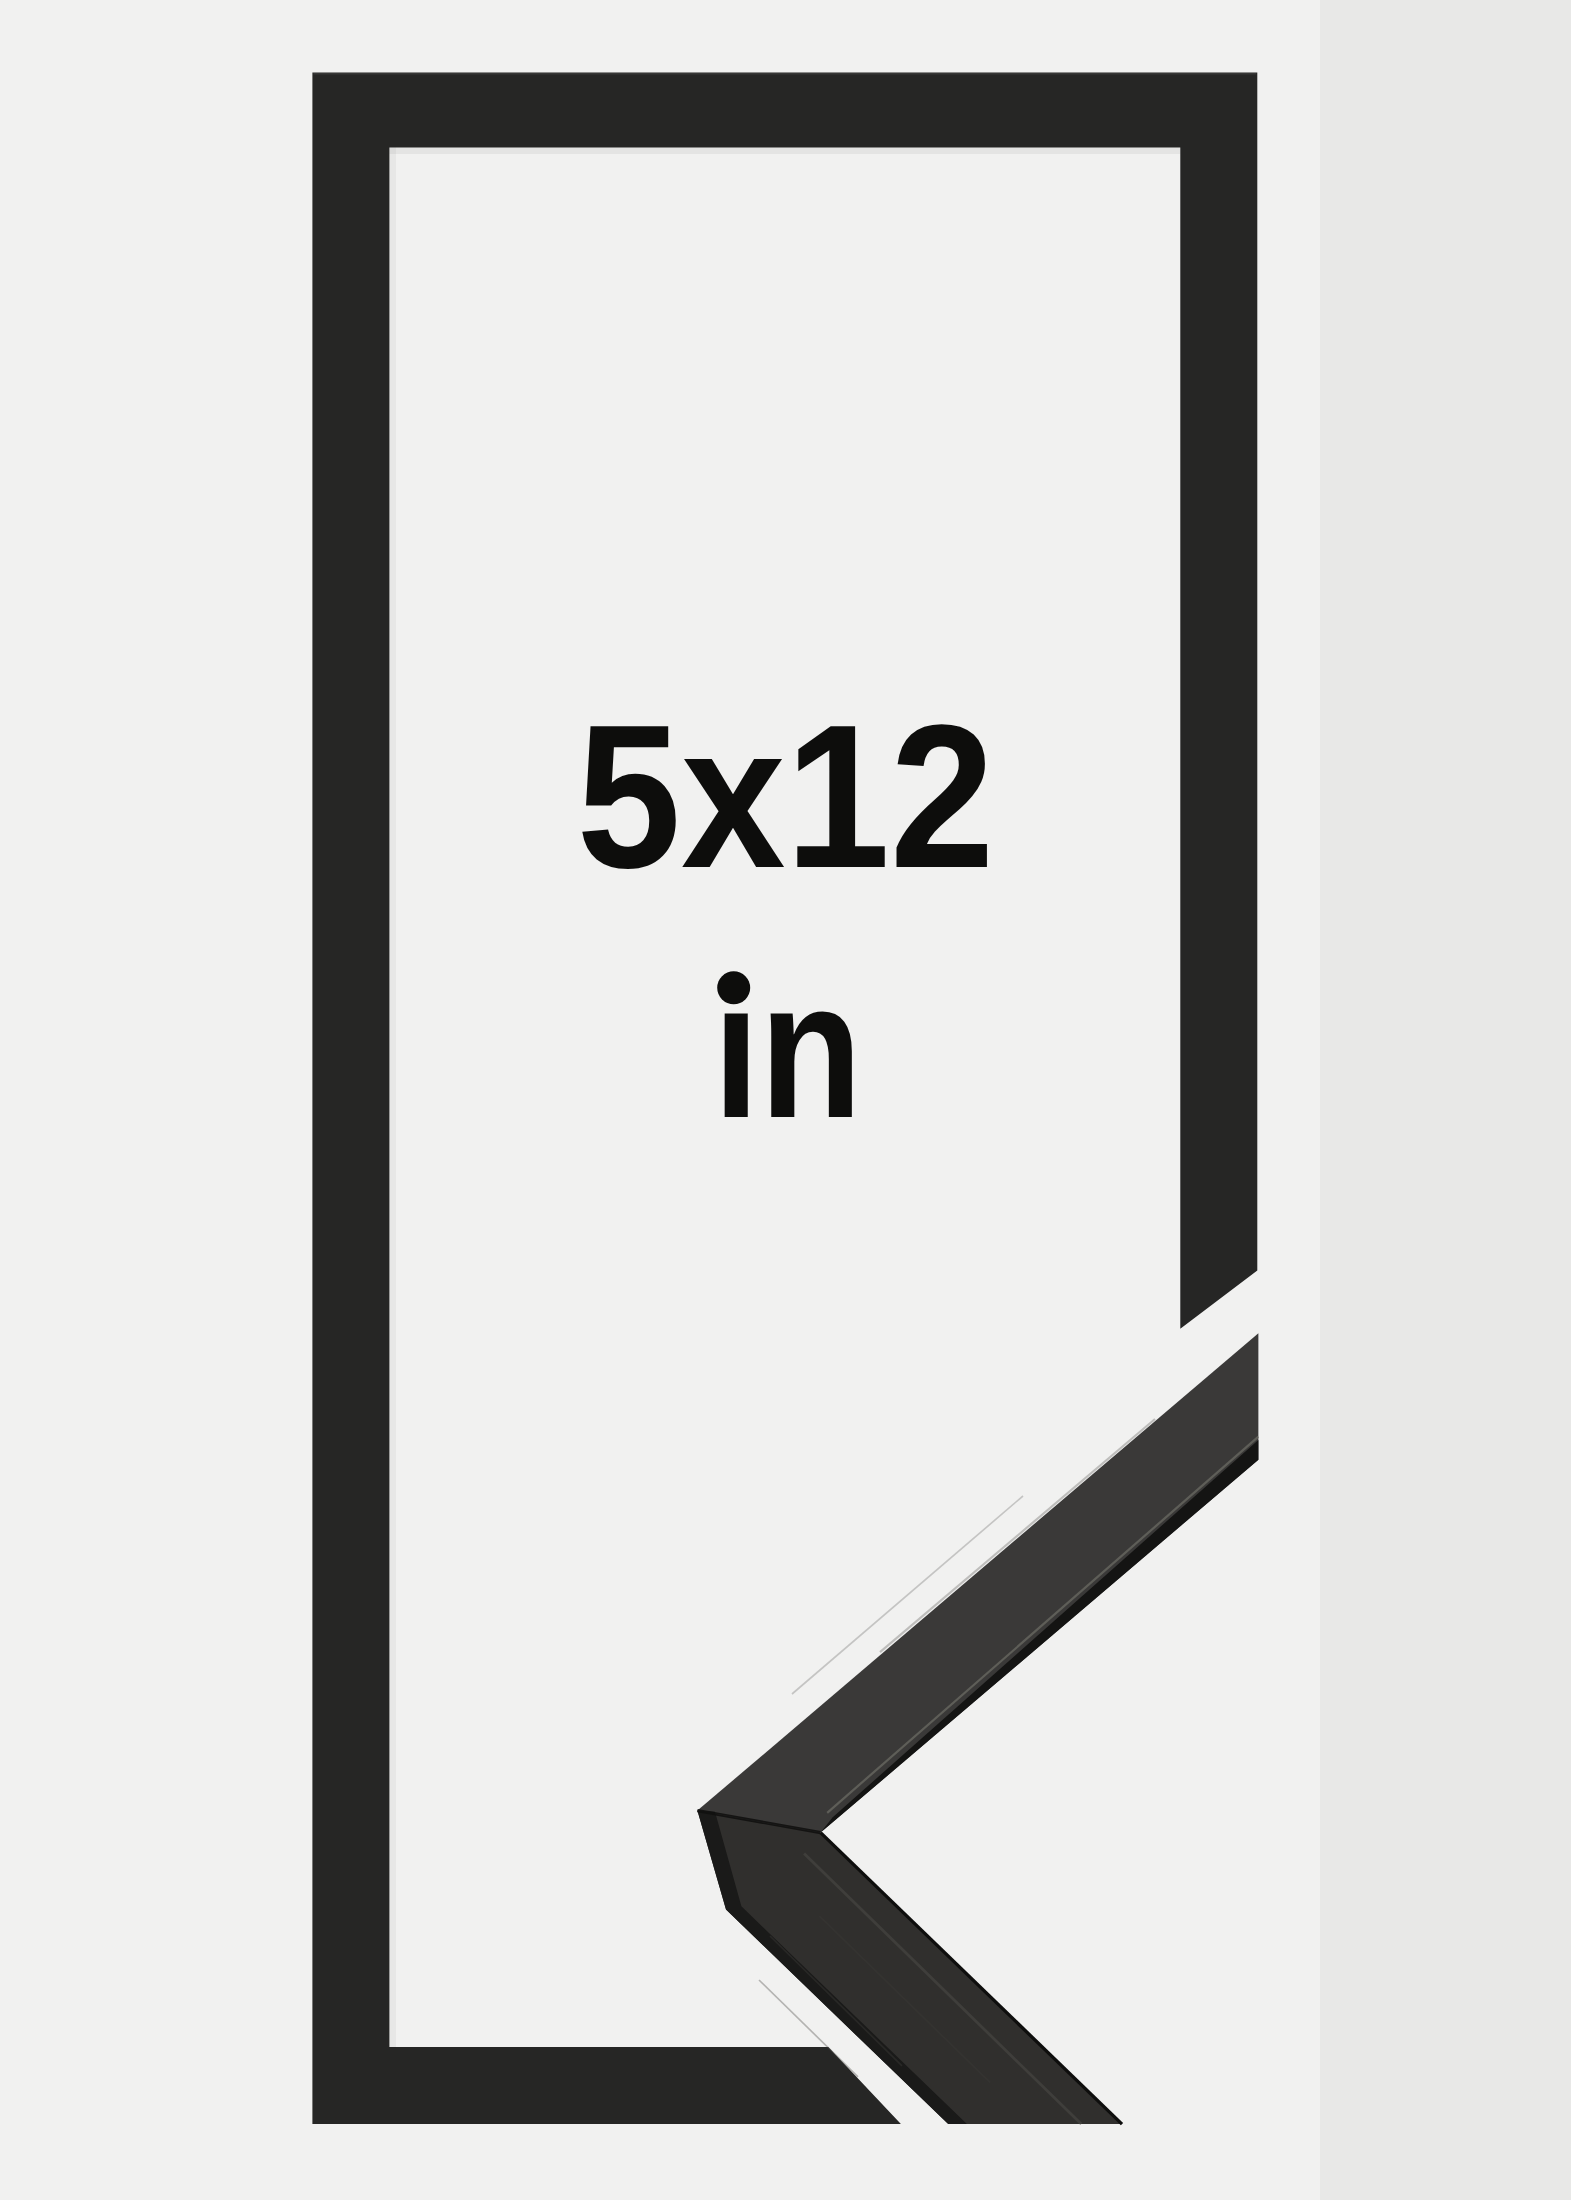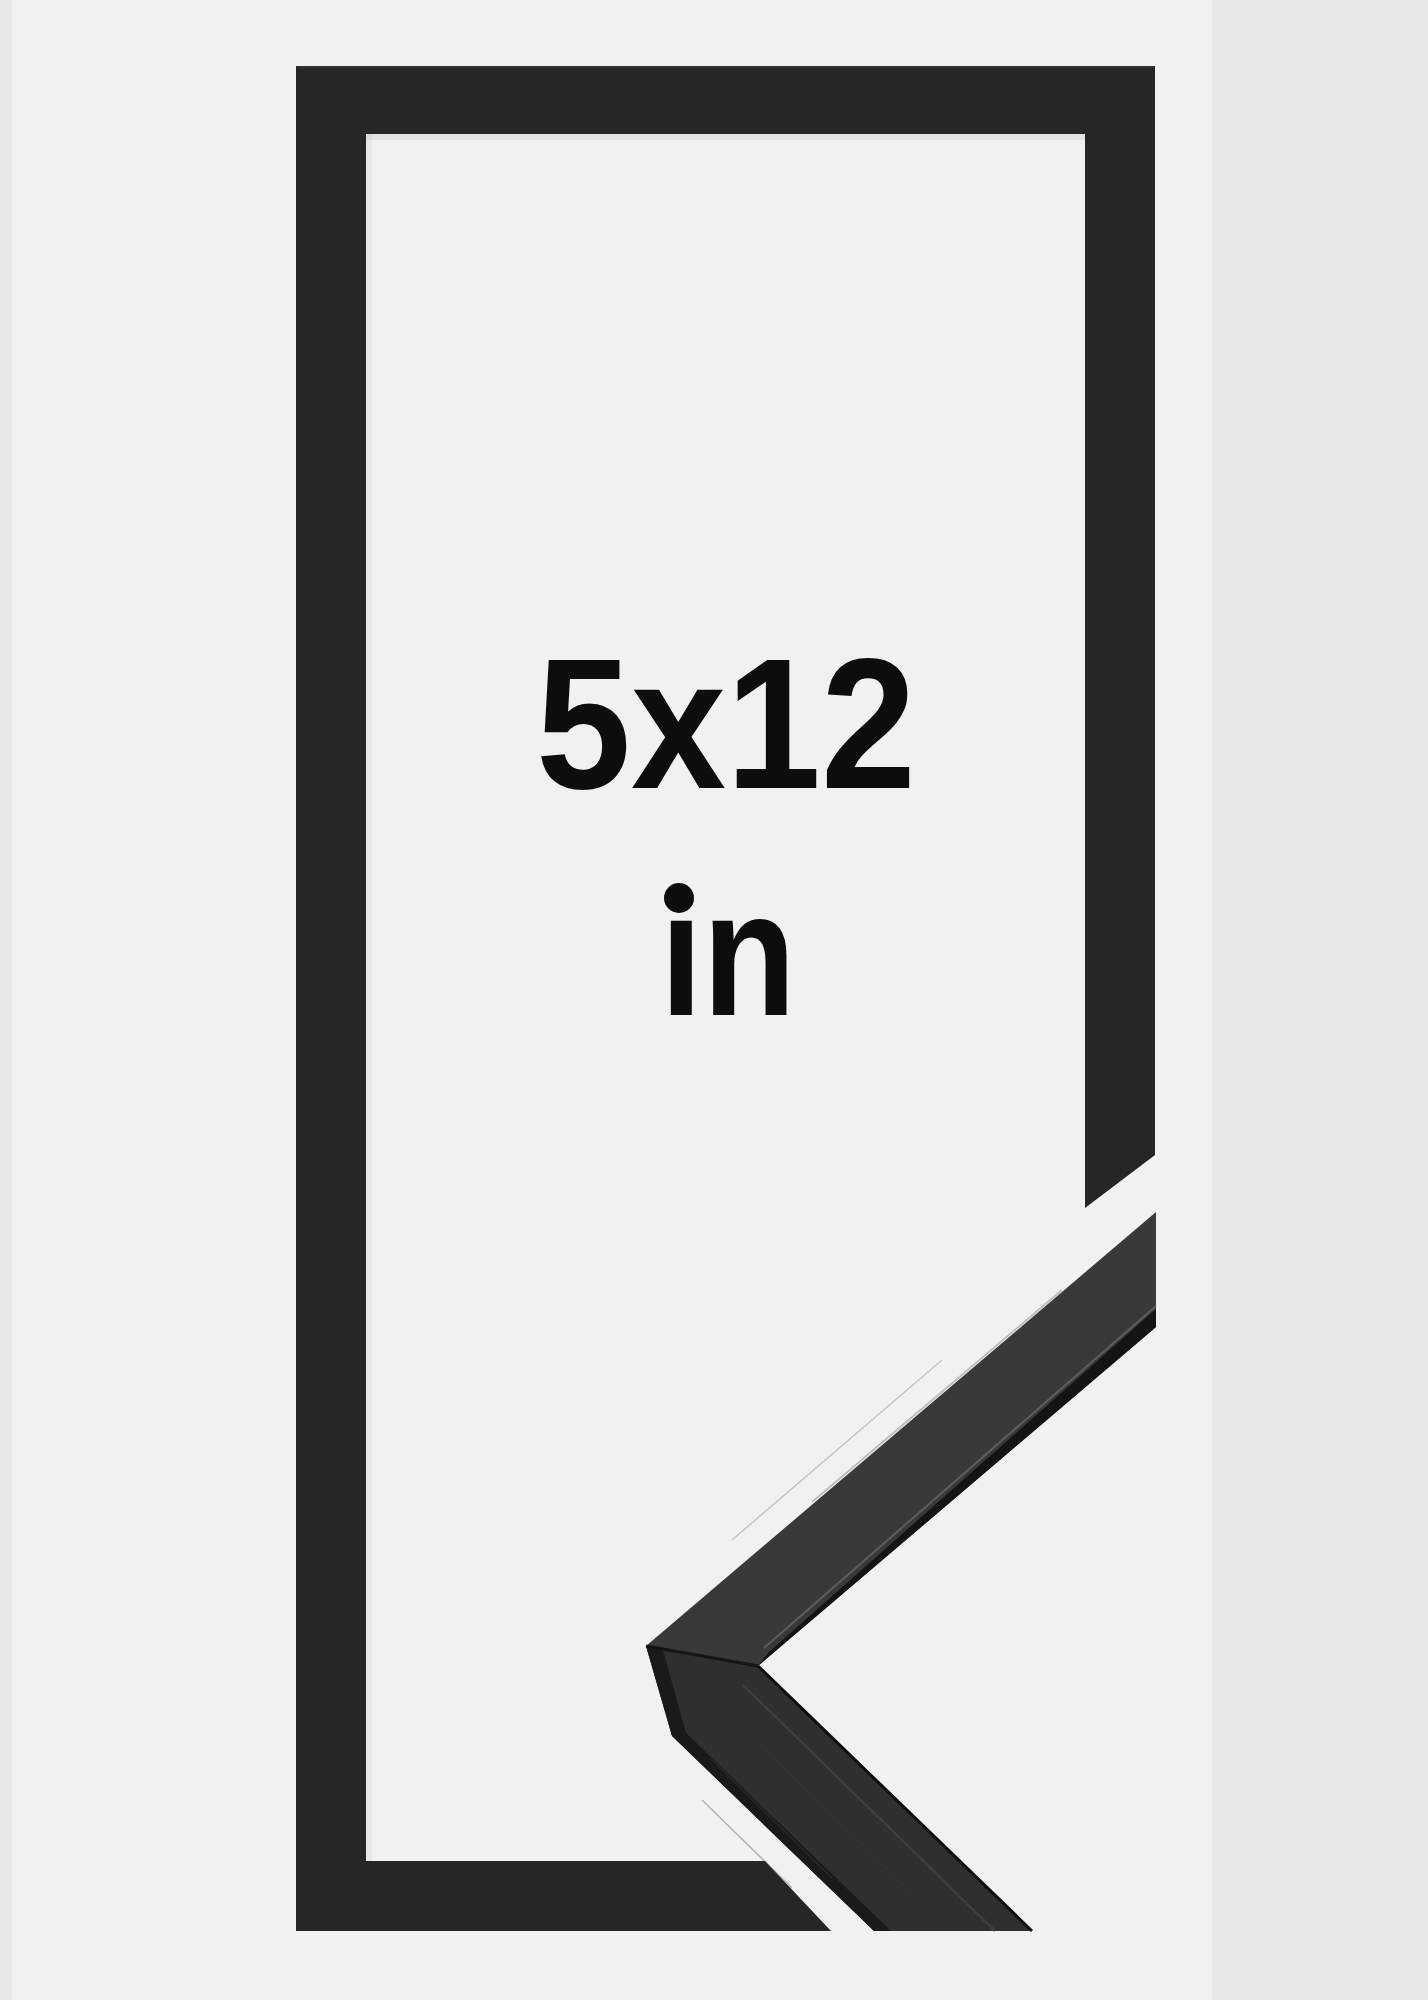--- a/index.html
+++ b/index.html
@@ -2,21 +2,20 @@
 <html><head>
 <meta charset="utf-8">
 <style>
   html, body { margin: 0; padding: 0; }
   body { font-family: "Liberation Sans", sans-serif; background: #e8e8e7; }
   .stage {
     position: relative;
     width: 1200px;
     height: 2000px;
     overflow: hidden;
-    margin-left: 12px;
   }
   .stage svg { position: absolute; inset: 0; display: block; }
   .lbl {
     font-family: "Liberation Sans", "DejaVu Sans", sans-serif;
     font-weight: 700;
     text-anchor: middle;
     letter-spacing: 0;
   }
 </style>
 </head>

